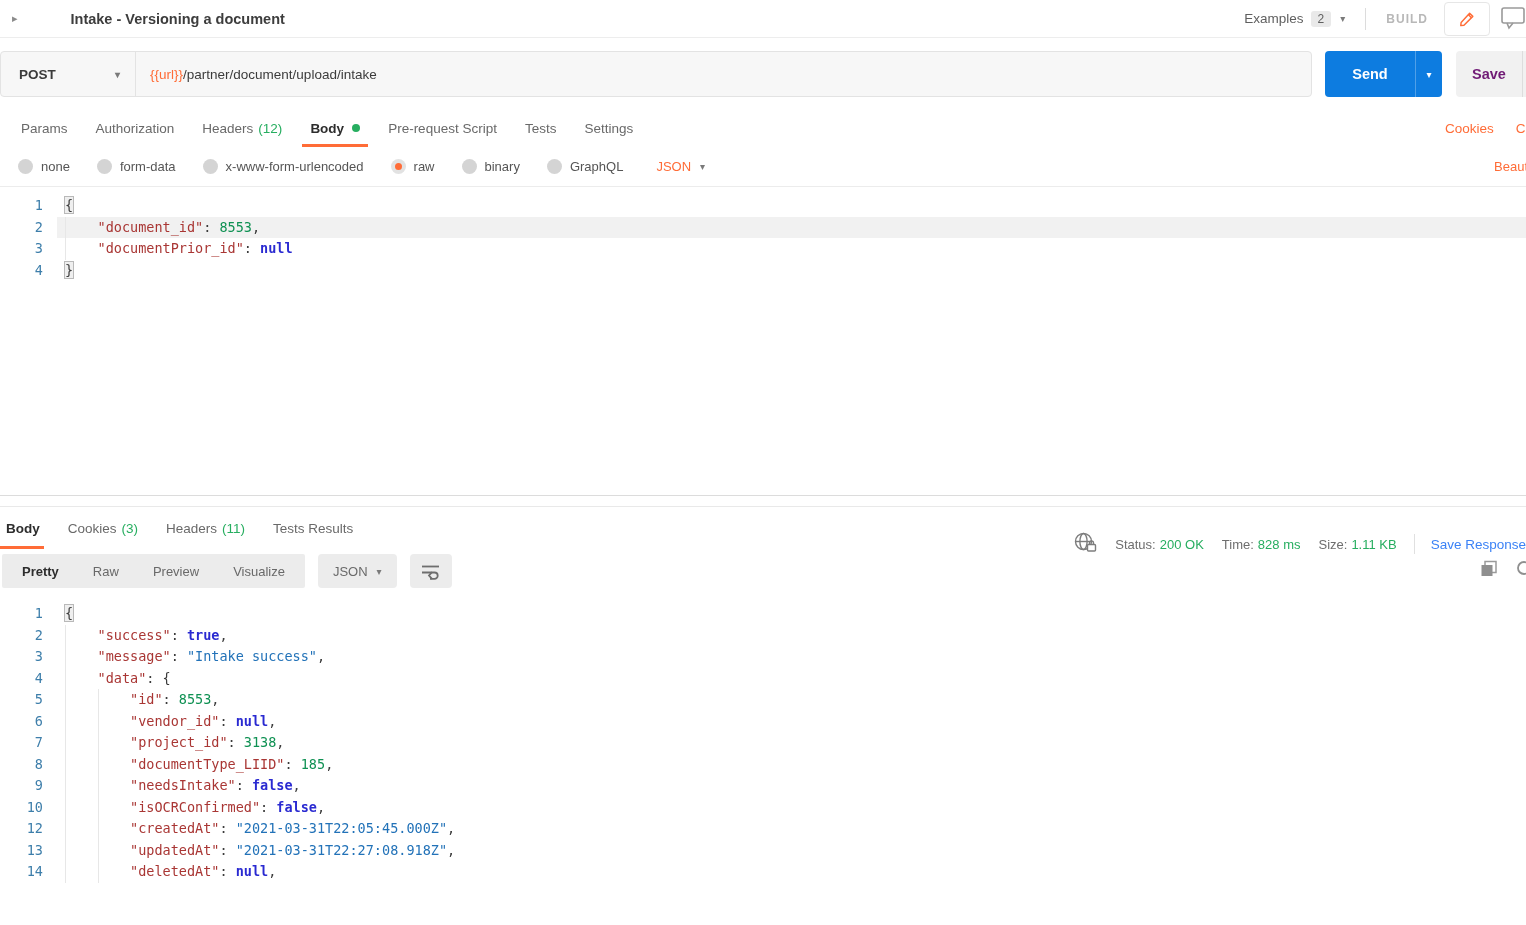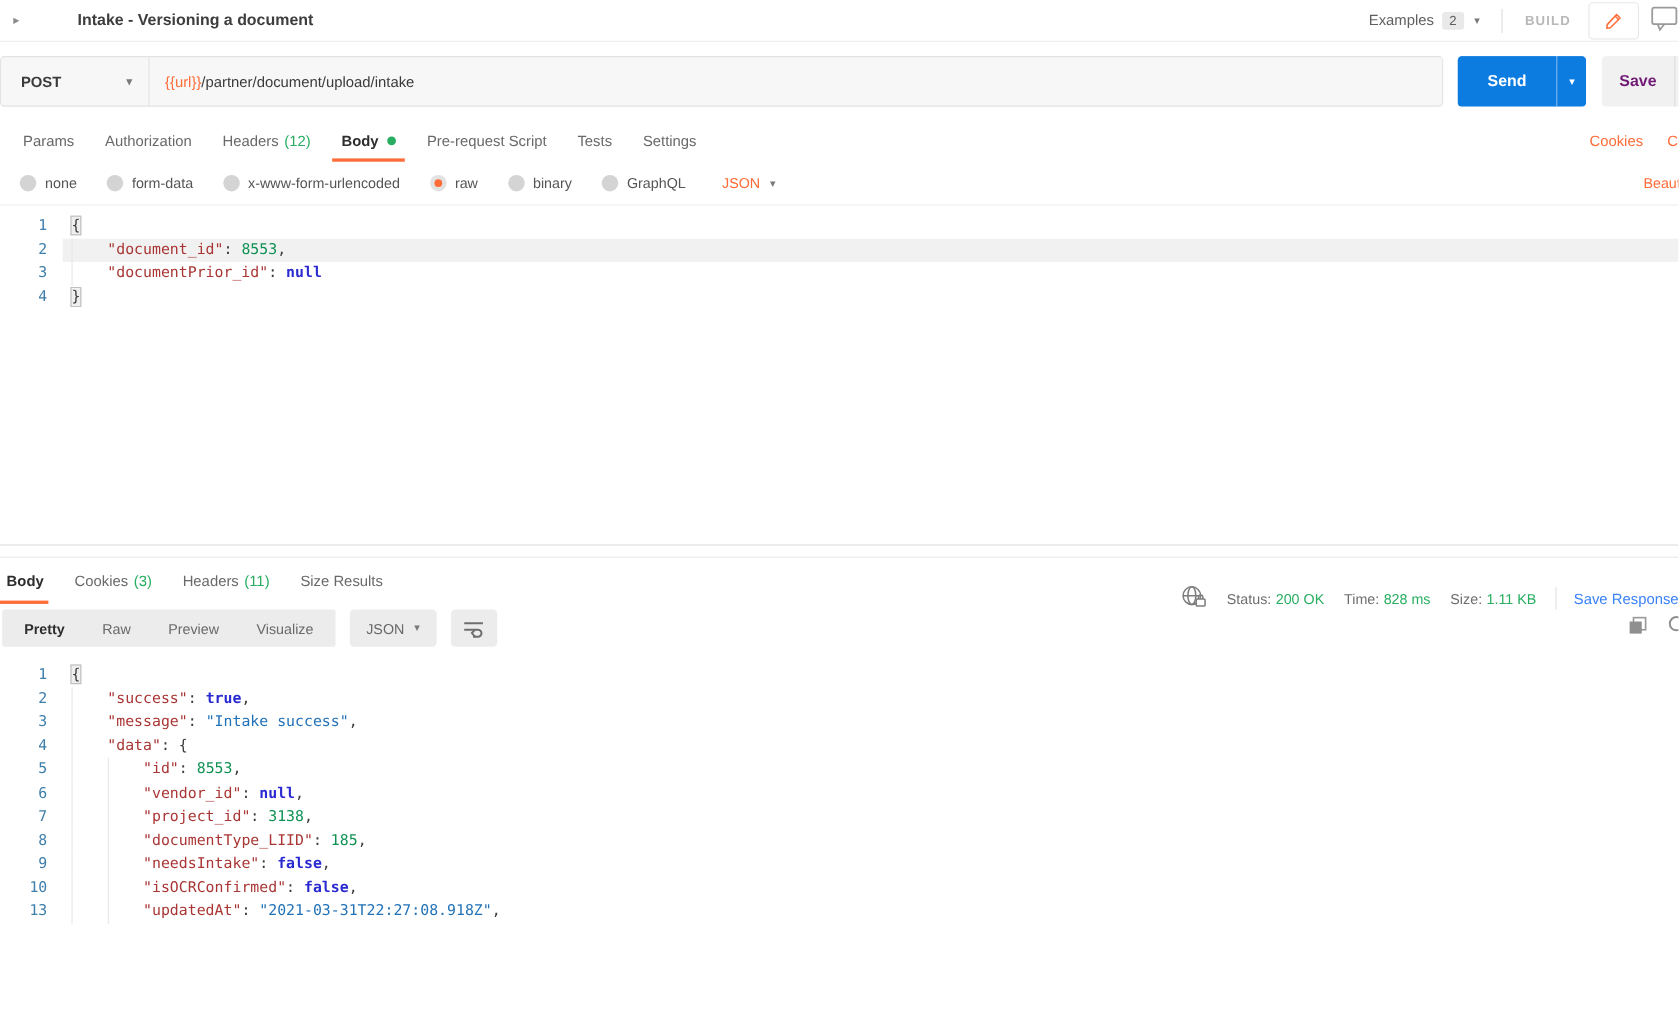--- a/index.html
+++ b/index.html
@@ -247,21 +247,21 @@
         </div>
         <div class="rtab">
           <span>Cookies</span>
           <span class="cnt">(3)</span>
         </div>
         <div class="rtab">
           <span>Headers</span>
           <span class="cnt">(11)</span>
         </div>
         <div class="rtab">
-          <span>Size Results</span>
+          <span>Tests Results</span>
         </div>
       </div>
     <div class="rmeta-right">
       <span class="globe">
         <svg width="23" height="21" viewBox="0 0 23 21" fill="none" stroke="#7d7d7d" stroke-width="1.4">
           <circle cx="9.5" cy="9.5" r="8"></circle>
           <ellipse cx="9.5" cy="9.5" rx="3.6" ry="8"></ellipse>
           <path d="M1.5 9.5h16"></path>
           <rect x="13.5" y="12.5" width="8" height="6.5" rx="1" fill="#fff" stroke-width="1.4"></rect>
           <path d="M15.5 12.5v-1.5a2 2 0 0 1 4 0v1.5"></path>
@@ -346,18 +346,26 @@
       </div>
       <div class="cm-line">
         <span class="gut">9</span>
         <span class="lc"><span class="guide" style="left: calc(0ch + 8px);"></span><span class="guide" style="left: calc(4ch + 8px);"></span><span>        </span><span class="tk-key">"needsIntake"</span><span class="tk-p">: </span><span class="tk-atom">false</span><span class="tk-p">,</span></span>
       </div>
       <div class="cm-line">
         <span class="gut">10</span>
         <span class="lc"><span class="guide" style="left: calc(0ch + 8px);"></span><span class="guide" style="left: calc(4ch + 8px);"></span><span>        </span><span class="tk-key">"isOCRConfirmed"</span><span class="tk-p">: </span><span class="tk-atom">false</span><span class="tk-p">,</span></span>
       </div>
       <div class="cm-line">
+        <span class="gut">12</span>
+        <span class="lc"><span class="guide" style="left: calc(0ch + 8px);"></span><span class="guide" style="left: calc(4ch + 8px);"></span><span>        </span><span class="tk-key">"createdAt"</span><span class="tk-p">: </span><span class="tk-str">"2021-03-31T22:05:45.000Z"</span><span class="tk-p">,</span></span>
+      </div>
+      <div class="cm-line">
         <span class="gut">13</span>
         <span class="lc"><span class="guide" style="left: calc(0ch + 8px);"></span><span class="guide" style="left: calc(4ch + 8px);"></span><span>        </span><span class="tk-key">"updatedAt"</span><span class="tk-p">: </span><span class="tk-str">"2021-03-31T22:27:08.918Z"</span><span class="tk-p">,</span></span>
       </div>
+      <div class="cm-line">
+        <span class="gut">14</span>
+        <span class="lc"><span class="guide" style="left: calc(0ch + 8px);"></span><span class="guide" style="left: calc(4ch + 8px);"></span><span>        </span><span class="tk-key">"deletedAt"</span><span class="tk-p">: </span><span class="tk-atom">null</span><span class="tk-p">,</span></span>
+      </div>
     </div>
 
 </div>
 
 </body></html>

